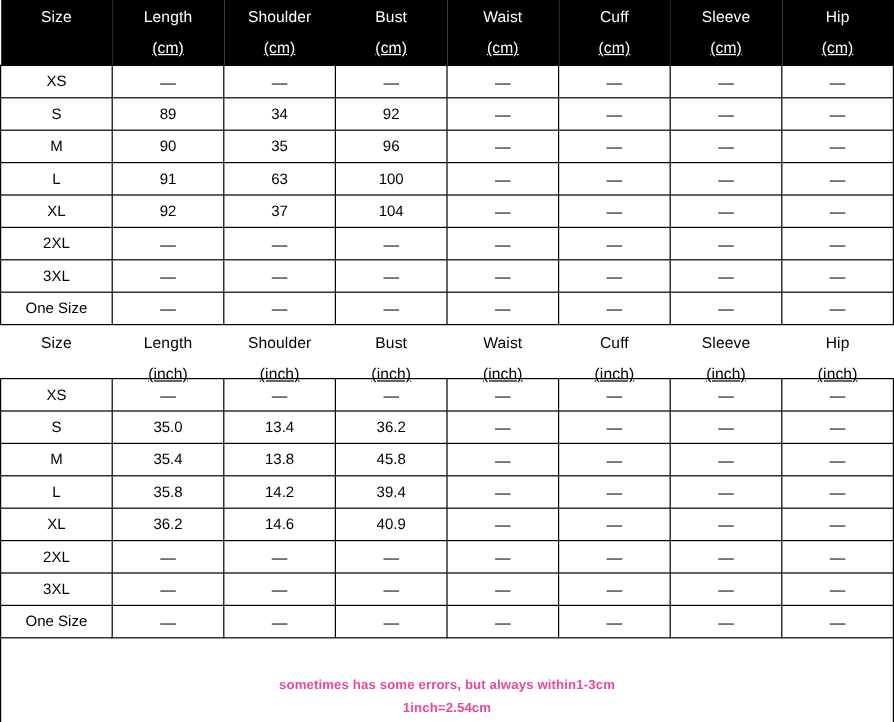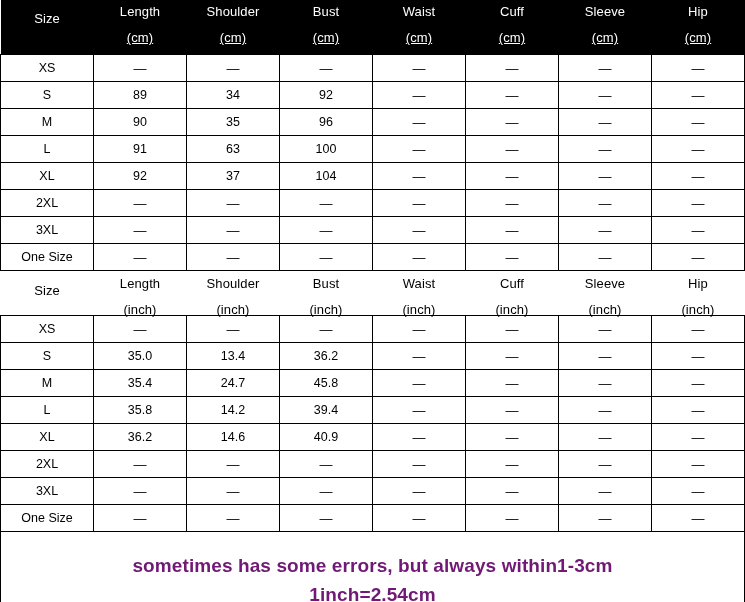--- a/index.html
+++ b/index.html
@@ -30,21 +30,21 @@
     color: #ffffff;
     border: none;
     padding: 0;
     height: 54px;
     vertical-align: top;
     text-align: center;
   }
   .head-cell {
     display: flex;
     flex-direction: column;
-    justify-content: center;
+    justify-content: flex-start;
     align-items: center;
     height: 42px;
     line-height: 1;
   }
   .head-name {
     font-size: 13px;
     padding-top: 7px;
     letter-spacing: 0.1px;
   }
   .head-unit {
@@ -82,23 +82,23 @@
   }
   .note-wrap {
     display: flex;
     flex-direction: column;
     align-items: center;
     justify-content: center;
     gap: 7px;
     padding-top: 14px;
   }
   .note-line {
-    font-size: 19px;
+    font-size: 11px;
     font-weight: bold;
-    color: #701a75;
+    color: #ec4899;
     letter-spacing: 0.1px;
   }
 </style>
 </head>
 <body>
 
 <table class="sizechart">
   <colgroup>
     <col class="c-size">
     <col class="c-data">
@@ -316,21 +316,21 @@
       <td>13.4</td>
       <td>36.2</td>
       <td class="dash">—</td>
       <td class="dash">—</td>
       <td class="dash">—</td>
       <td class="dash">—</td>
     </tr>
     <tr>
       <td>M</td>
       <td>35.4</td>
-      <td>24.7</td>
+      <td>13.8</td>
       <td>45.8</td>
       <td class="dash">—</td>
       <td class="dash">—</td>
       <td class="dash">—</td>
       <td class="dash">—</td>
     </tr>
     <tr>
       <td>L</td>
       <td>35.8</td>
       <td>14.2</td>

